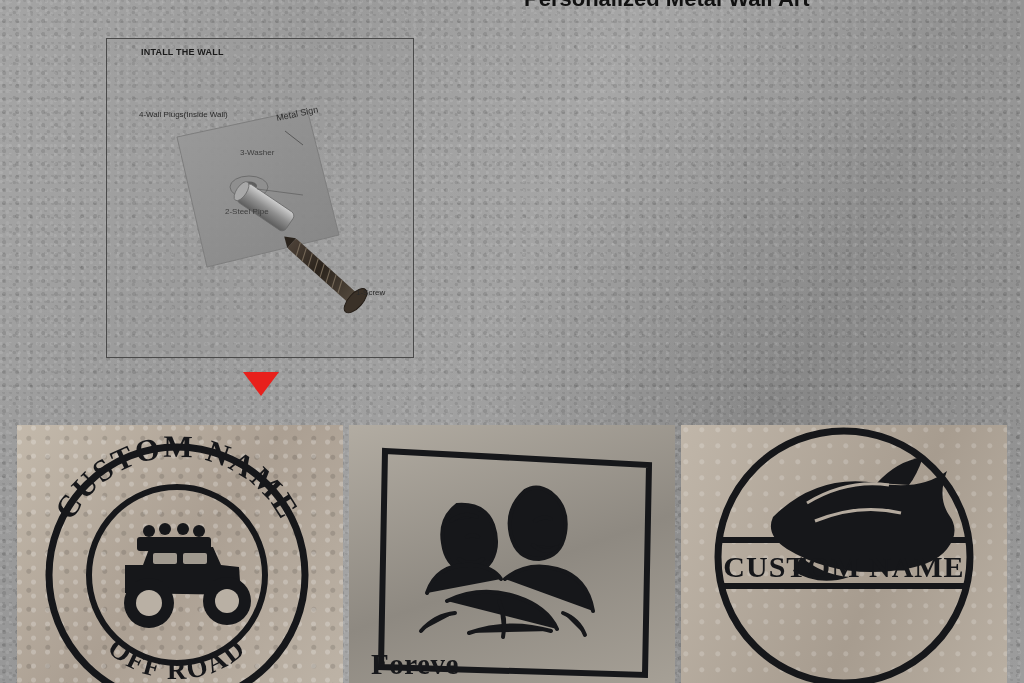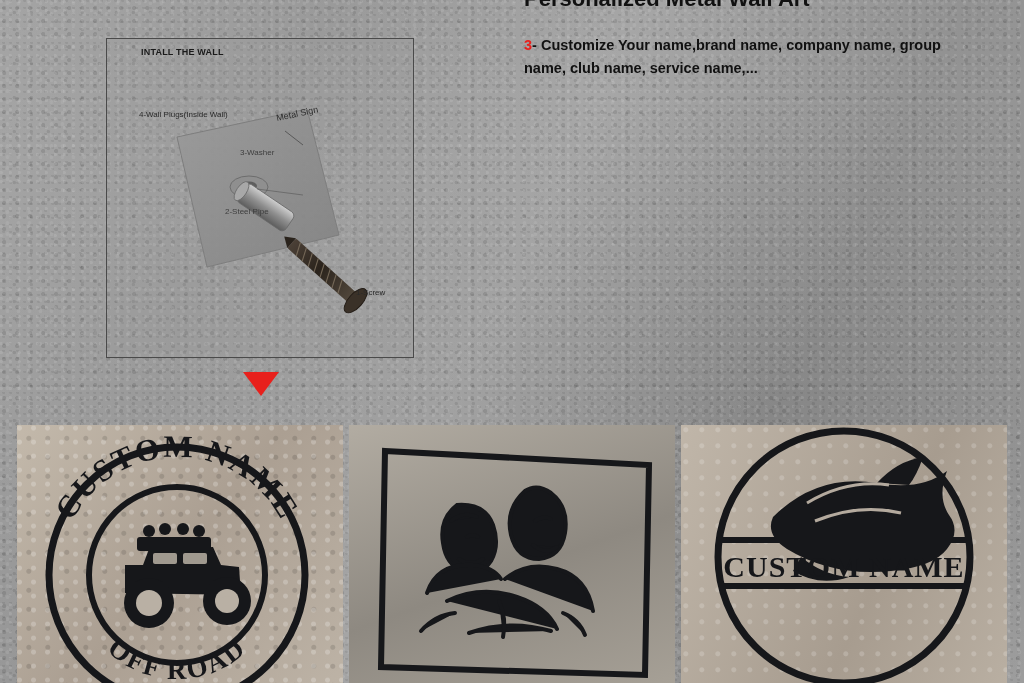--- a/index.html
+++ b/index.html
@@ -227,23 +227,20 @@
   </div>
 
   <div class="red-arrow"></div>
 
   <div class="text-col">
     <h1 class="headline">Personalized Metal Wall Art</h1>
 
 
 
 
-    <p class="para">
-      <span class="num">3</span><span>- Customize Your name,brand name, company name, group name, club name, service name,...</span>
-    </p>
   </div>
 
   <div class="photo-strip">
 
     <div class="photo photo-1">
       <svg width="327" height="258" viewBox="0 0 327 258">
         <defs>
           <path id="arcTop" d="M 42 150 A 118 118 0 0 1 278 150"></path>
           <path id="arcBottom" d="M 58 152 A 102 102 0 0 0 262 152"></path>
         </defs>
@@ -301,20 +298,21 @@
 
           <path d="M78 168 q10 -30 46 -28 q20 2 28 14"></path>
           <path d="M156 154 q22 -18 52 -10 q30 8 36 42"></path>
           <path d="M98 176 q34 -16 70 -4 q30 10 40 32"></path>
           <path d="M120 208 q40 -14 82 -2"></path>
           <path d="M72 206 q14 -16 34 -18"></path>
           <path d="M214 188 q16 6 22 22"></path>
           <path d="M150 176 q8 18 4 36"></path>
         </g>
       </svg>
+      <div class="photo-caption-2">Foreve</div>
     </div>
 
     <div class="photo photo-3">
       <svg width="327" height="258" viewBox="0 0 327 258">
 
         <circle cx="163" cy="132" r="126" fill="none" stroke="#16171a" stroke-width="7"></circle>
 
         <rect x="40" y="112" width="248" height="6" fill="#16171a"></rect>
         <rect x="40" y="158" width="248" height="6" fill="#16171a"></rect>
 

